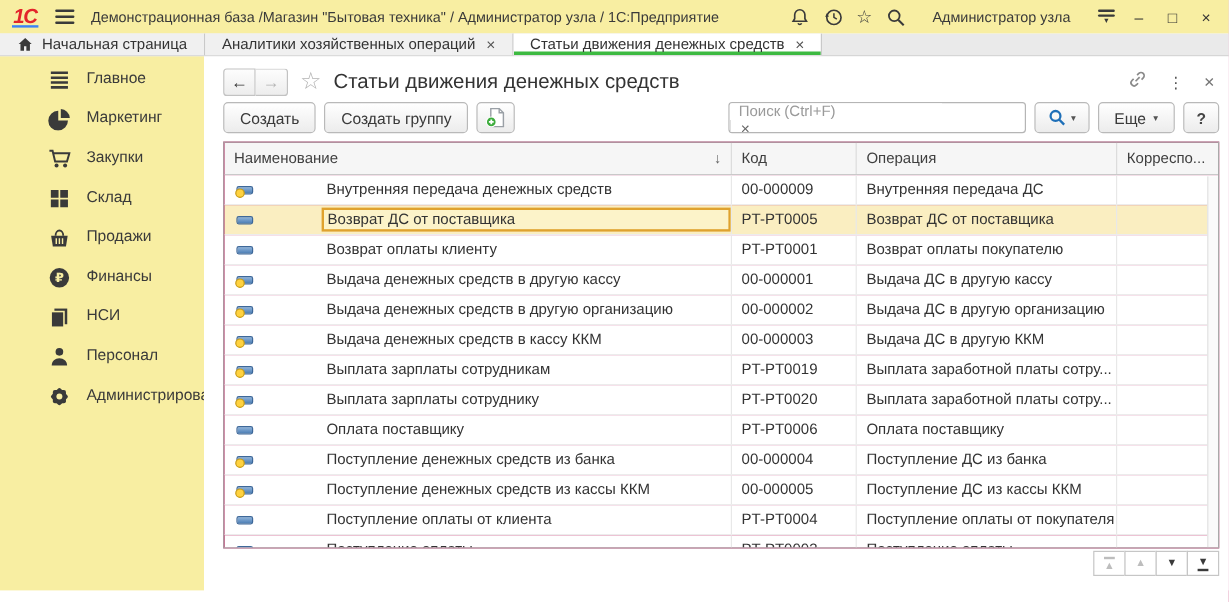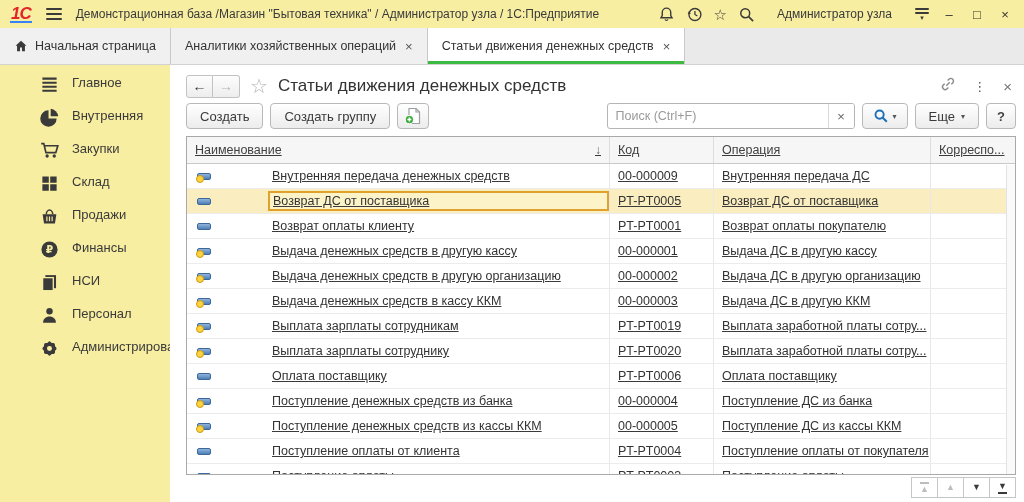--- a/index.html
+++ b/index.html
@@ -14,21 +14,21 @@
   .app-title { font-size:12px; color:#3a3a3a; margin-right:auto; white-space:nowrap; }
   .tb-ico { width:18px; height:18px; display:inline-flex; align-items:center; justify-content:center; cursor:pointer; }
   .tb-glyph { font-size:15px; color:#3a3a3a; cursor:pointer; line-height:1; }
   .tb-user { font-size:12px; margin:0 12px; cursor:pointer; }
   .svcmenu { display:inline-flex; flex-direction:column; align-items:center; gap:2px; cursor:pointer; width:16px; }
   .svcmenu i { height:2px; background:#3a3a3a; width:14px; border-radius:1px; }
   .svcmenu .c { font-size:7px; color:#3a3a3a; line-height:4px; }
   .winbtn { font-size:13px; color:#333; width:18px; text-align:center; cursor:pointer; }
 
   
-  .tabbar { height:37px; background:#EAEAEA; border-bottom:1px solid #D2D2D2; display:flex; }
+  .tabbar { height:19px; background:#EAEAEA; border-bottom:1px solid #D2D2D2; display:flex; }
   .tab { display:flex; align-items:center; gap:7px; padding:0 14px; font-size:12.5px; color:#333;
          border-right:1px solid #C9C9C9; background:#F0F0F0; cursor:pointer; white-space:nowrap; }
   .tab.active { background:#FFFFFF; box-shadow:inset 0 -3px 0 0 #3DBA41; }
   .tab .x { color:#555; font-size:13px; margin-left:2px; cursor:pointer; }
   .home-ico { width:14px; height:14px; }
 
   
   .bodyrow { display:flex; height:445px; }
   .sidebar { width:170px; background:#F8EEA2; padding-top:10px; flex:none; }
   .sb-item { height:33px; display:flex; gap:13px; padding-left:40px; font-size:13px; cursor:pointer; }
@@ -50,30 +50,30 @@
   .dots-g { font-size:13px; color:#555; }
   .close-g { font-size:15px; color:#777; }
 
   
   .toolbar { height:33px; display:flex; align-items:center; gap:7px; padding-bottom:7px; }
   .btn { height:26px; padding:0 13px; background:linear-gradient(#FFFFFF,#ECECEC); border:1px solid #B9B9B9;
          border-radius:4px; font-size:13px; color:#3a3a3a; cursor:pointer; font-family:inherit; display:inline-flex; align-items:center; gap:6px; }
   .btn .caret { font-size:8px; color:#555; }
   .iconbtn { width:32px; justify-content:center; padding:0; }
   .searchwrap { margin-left:auto; width:248px; height:26px; border:1px solid #B5B5B5; border-radius:3px; background:#fff;
-                display:flex; align-items:center; overflow:hidden; }
+                display:flex; align-items:flex-start; overflow:hidden;flex-direction:column; }
   .searchwrap input { flex:1; border:none; outline:none; font-size:12.5px; padding:0 8px; font-family:inherit; color:#333; min-width:0; }
   .searchwrap input::placeholder { color:#9a9a9a; }
   .clearbtn { width:26px; height:100%; border-left:1px solid #D9D9D9; display:flex; align-items:center; justify-content:center;
               color:#666; font-size:13px; cursor:pointer; background:#fff; }
   .magbtn { width:46px; justify-content:center; gap:4px; padding:0; }
   .helpbtn { width:30px; justify-content:center; padding:0; font-weight:bold; color:#444; }
 
   
-  .table { border:1px solid #A9A9A9; height:339px; display:flex; flex-direction:column; overflow:hidden; position:relative; background:#be185d;text-decoration:underline; }
+  .table { border:1px solid #A9A9A9; height:339px; display:flex; flex-direction:column; overflow:hidden; position:relative; background:#be185d; }
   .thead { height:27px; background:#F6F6F6; border-bottom:1px solid #C9C9C9; display:flex; flex:none; font-size:12.5px; color:#3f3f3f; }
   .hcell { display:flex; align-items:center; padding:0 8px; border-right:1px solid #DCDCDC; cursor:pointer; }
   .hcell:last-child { border-right:none; }
   .h-name { width:423px; justify-content:space-between; }
   .h-code { width:104px; }
   .h-op   { width:217px; }
   .h-corr { flex:1; overflow:hidden; white-space:nowrap; text-overflow:ellipsis; display:block; line-height:26px; }
   .sortarrow { color:#666; font-size:12px; }
 
   .trow { height:25px; flex:none; display:flex; font-size:12.5px; color:#333; border-bottom:1px solid #ECECEC; cursor:pointer; background:#fff; }
@@ -174,21 +174,21 @@
       <svg viewBox="0 0 16 16" fill="#3a3a3a">
           <path d="M2 2.2h12V4H2zM2 5.6h12v1.8H2zM2 9h12v1.8H2zM2 12.4h12v1.8H2z"></path>
         </svg>
       <span>Главное</span>
     </div>
     <div class="sb-item">
       <svg viewBox="0 0 16 16" fill="#3a3a3a">
           <path d="M7.2 8.8V2A6.9 6.9 0 1 0 14 8.8H7.2z"></path>
           <path d="M9 7h6.3A6.9 6.9 0 0 0 9 .7V7z"></path>
         </svg>
-      <span>Внутренняя</span>
+      <span>Маркетинг</span>
     </div>
     <div class="sb-item">
       <svg viewBox="0 0 16 16">
           <path d="M1 2.2h2.2L5 9.8h8.3L15 4H4" fill="none" stroke="#3a3a3a" stroke-width="1.4"></path>
           <circle cx="6" cy="12.6" r="1.4" fill="#3a3a3a"></circle>
           <circle cx="12" cy="12.6" r="1.4" fill="#3a3a3a"></circle>
         </svg>
       <span>Закупки</span>
     </div>
     <div class="sb-item">

